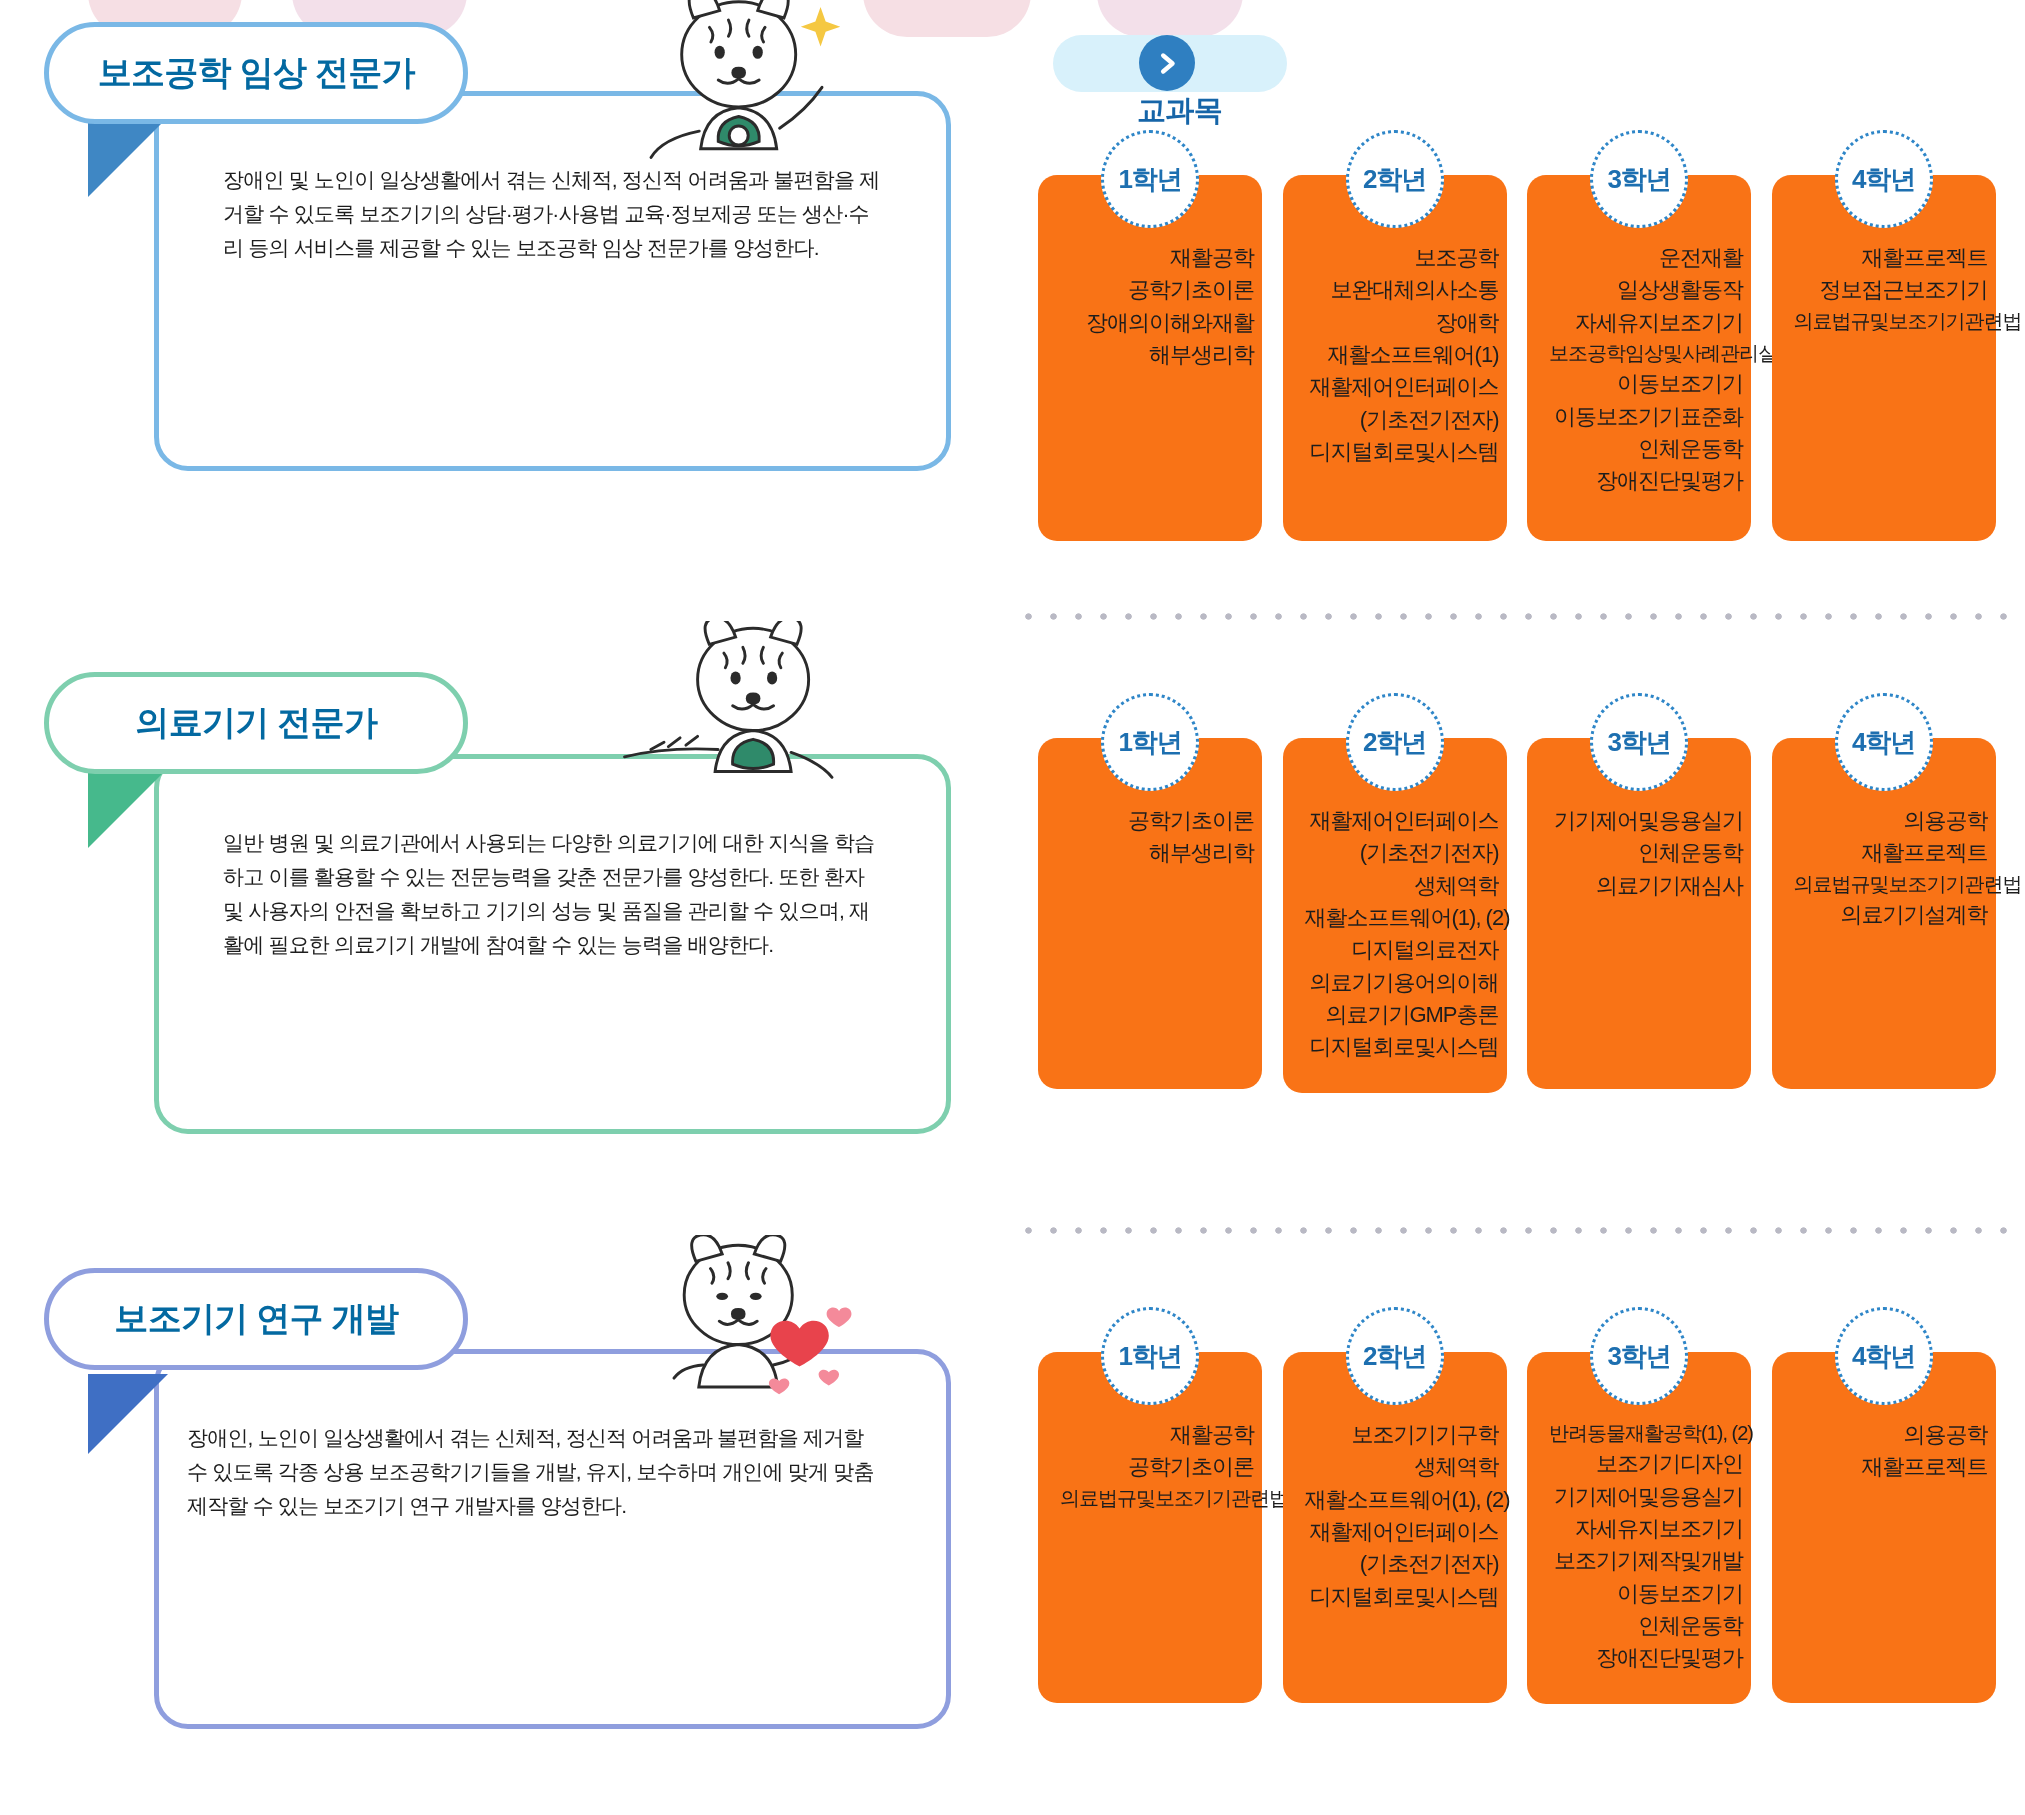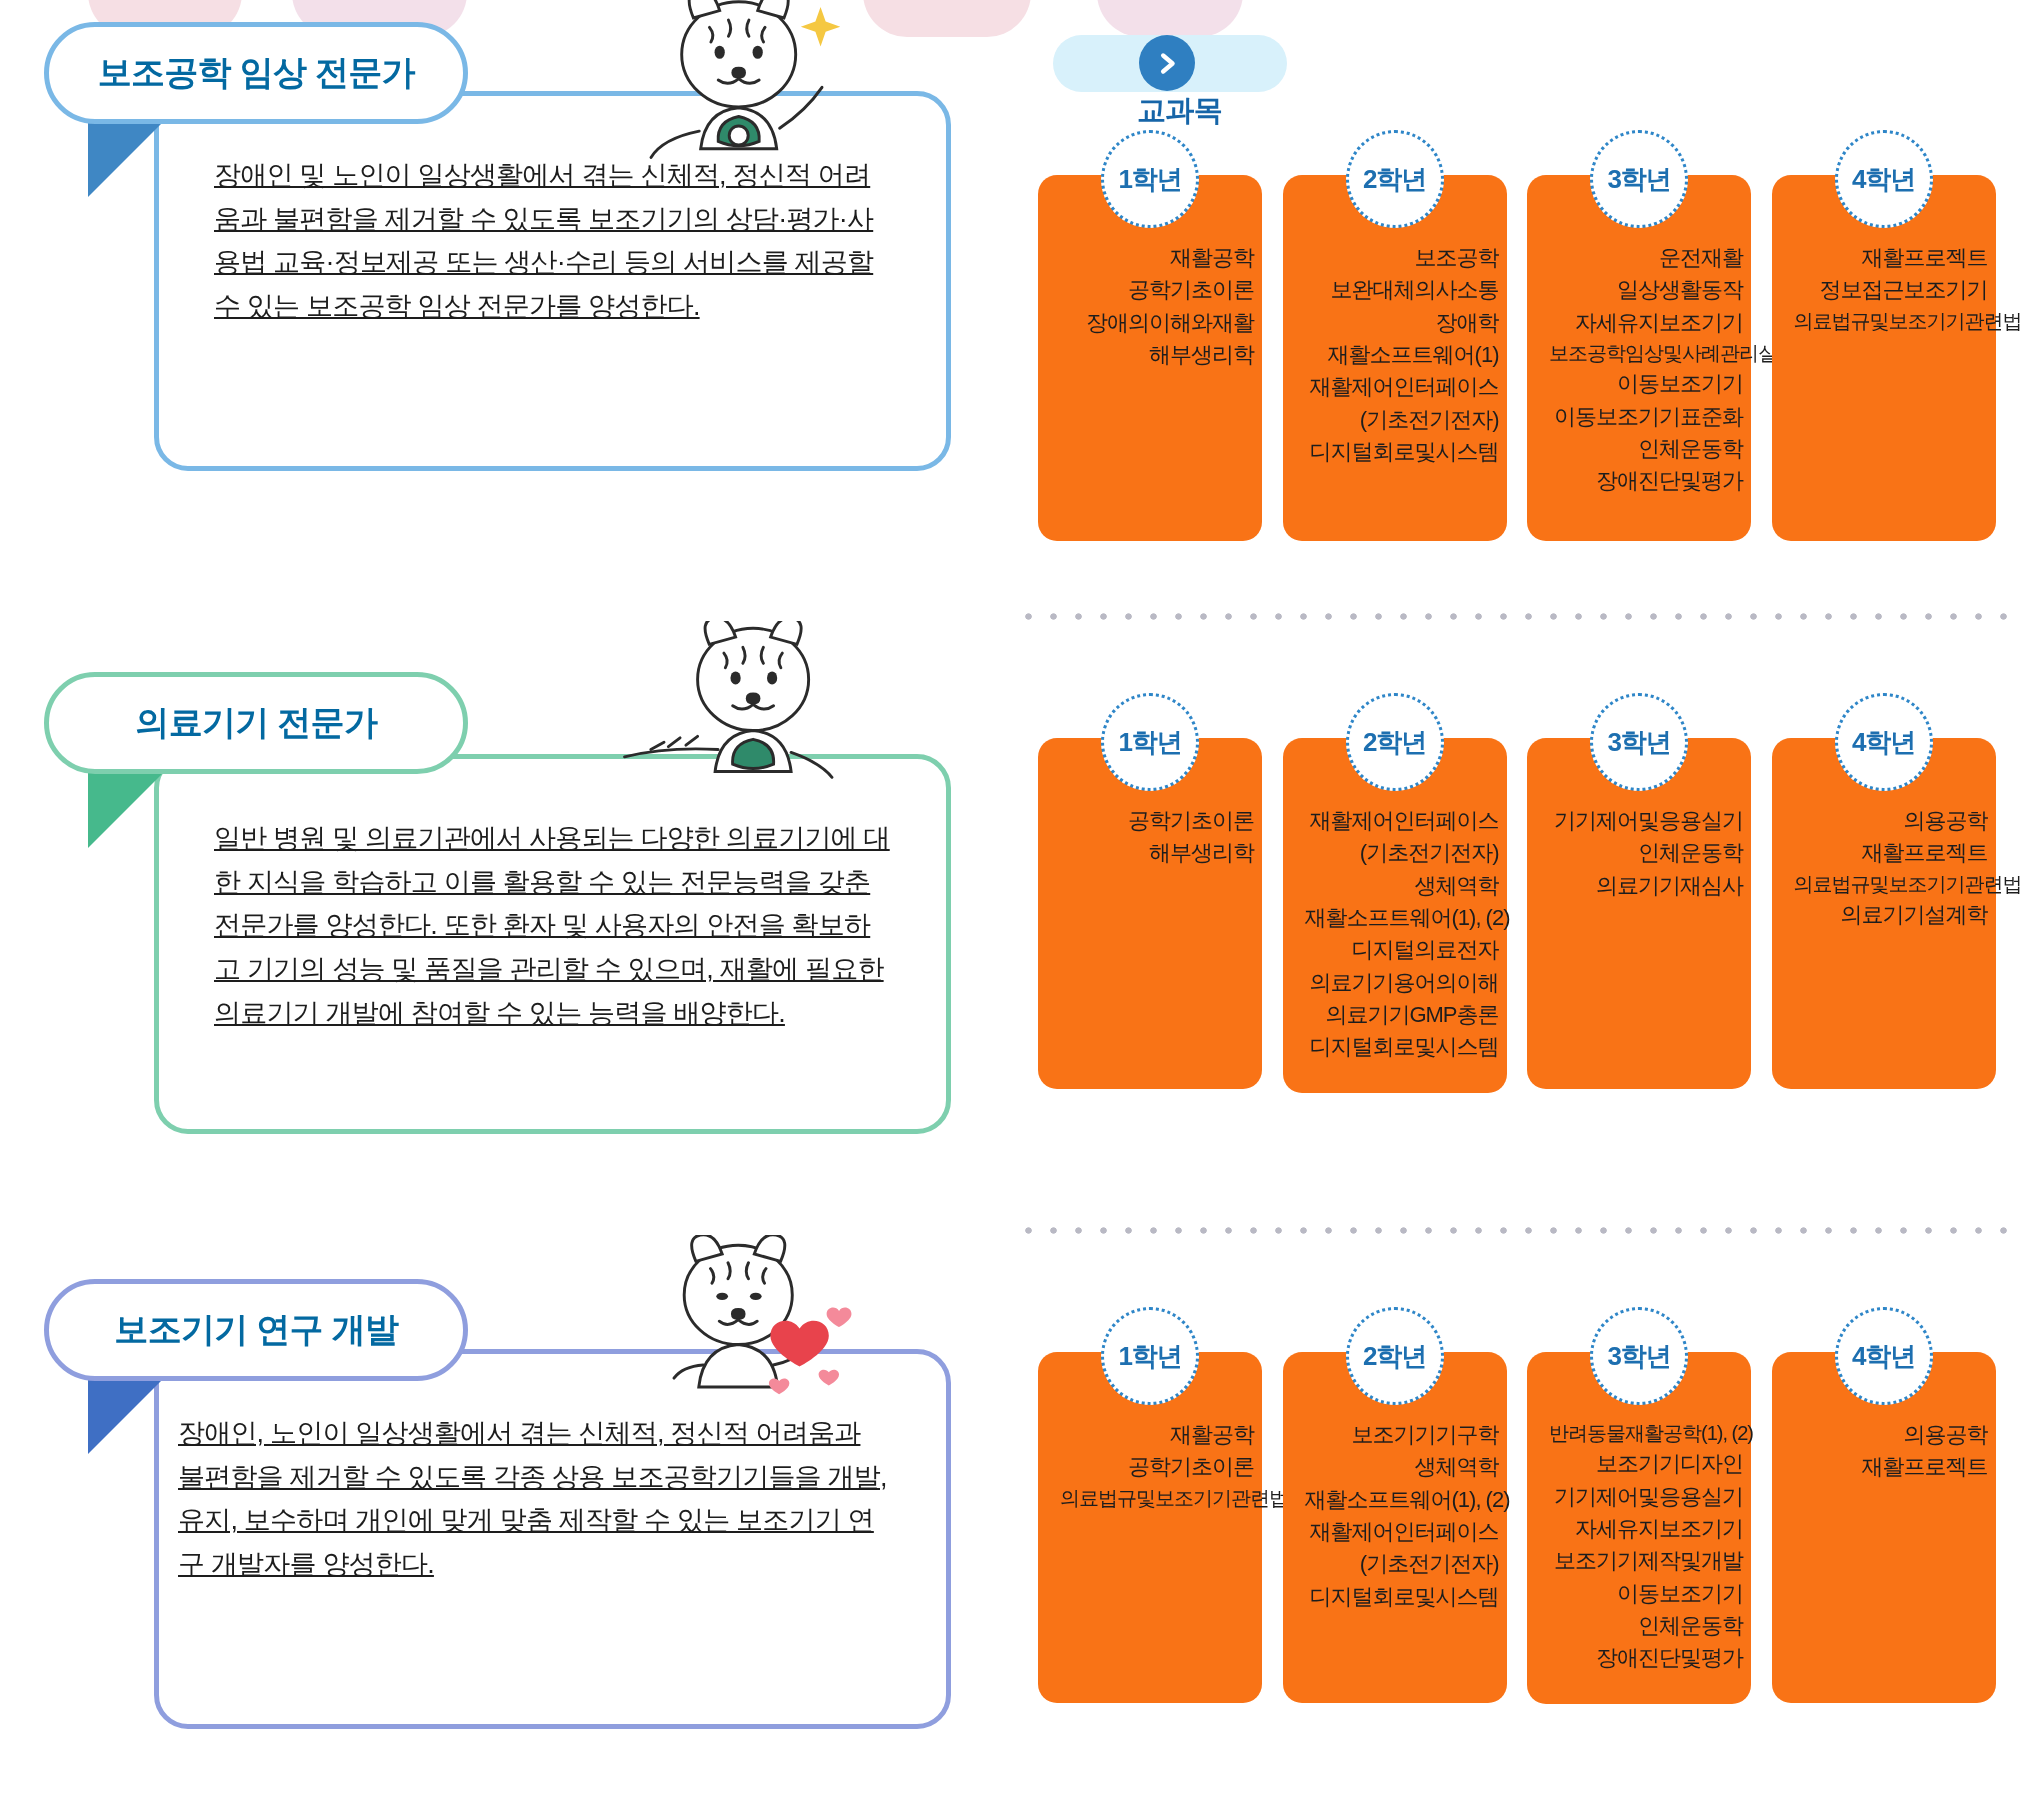--- a/index.html
+++ b/index.html
@@ -64,26 +64,25 @@
     position: absolute;
     left: 117px;
     width: 797px;
     background: #ffffff;
     border-radius: 34px;
     box-sizing: border-box;
     padding: 51px 48px;
     z-index: 3;
   }
   .body-card p {
-    margin: 7px;
-    font-size: 27px;
+    margin: 16px;
+    font-size: 21px;
     line-height: 1.62;
     color: #1d1d1d;
     letter-spacing: -0.8px;
-    text-decoration: underline;
   }
 
   
   .tail {
     position: absolute;
     width: 0;
     height: 0;
     z-index: 4;
   }
 
@@ -102,21 +101,21 @@
   
   .track-2 .title-pill { border: 5.1px solid #7ecfae; top: 58px; }
   .track-2 .body-card  { border: 5.1px solid #7ecfae; top: 140px; height: 380px; }
   .track-2 .tail {
     left: 51px; top: 154px;
     border-top: 80px solid #46b98c;
     border-right: 80px solid transparent;
   }
 
   
-  .track-3 .title-pill { border: 5.1px solid #8f9ede; top: 51px; }
+  .track-3 .title-pill { border: 5.1px solid #8f9ede; top: 40px; }
   .track-3 .body-card  { border: 5.1px solid #8f9ede; top: 121px; height: 380px; padding-left: 12px; }
   .track-3 .tail {
     left: 51px; top: 146px;
     border-top: 80px solid #3f6fc4;
     border-right: 80px solid transparent;
   }
 
   
   .mascot {
     position: absolute;

